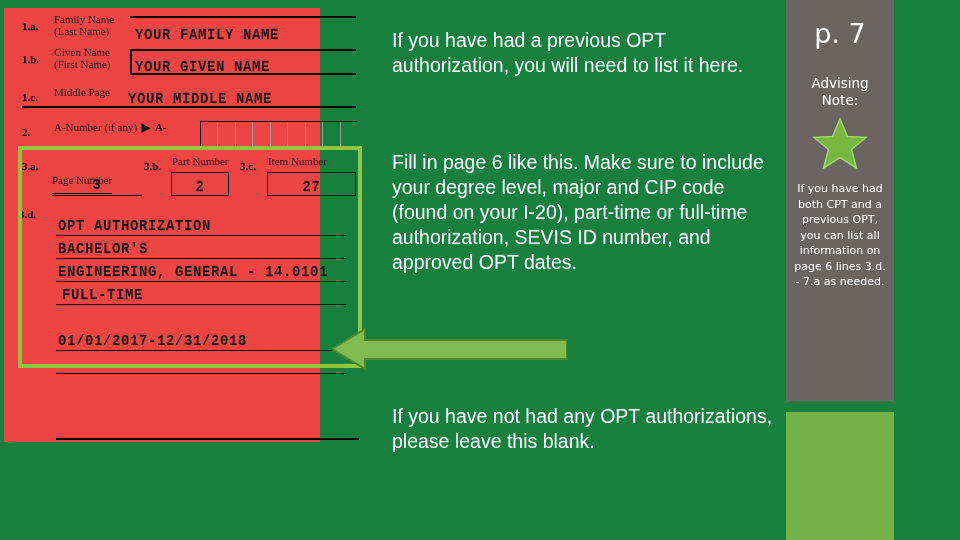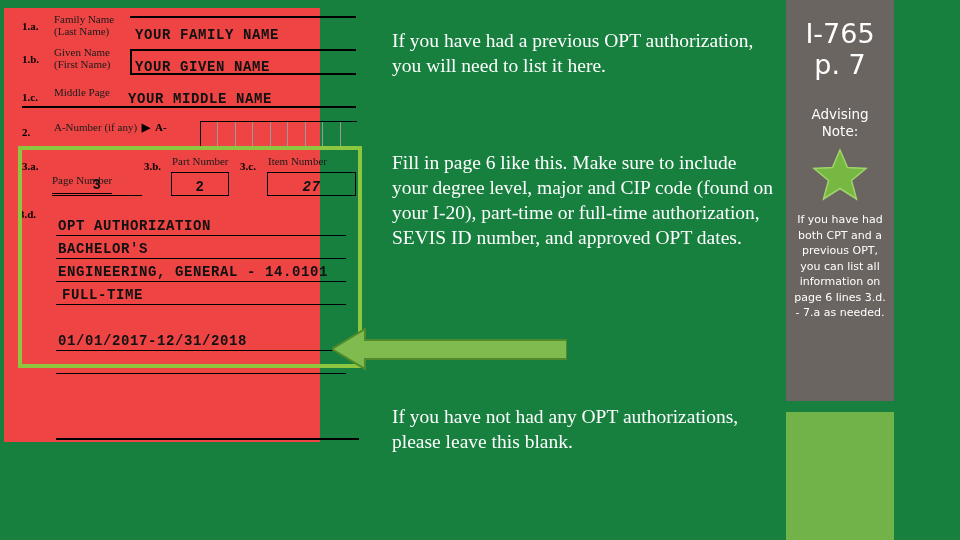--- a/index.html
+++ b/index.html
@@ -50,21 +50,21 @@
   .underfield .ul{position:absolute;left:0;bottom:0;width:100%;height:1.5px;background:#000;}
   
   .dline{position:absolute;left:52px;width:290px;}
   .dline .txt{position:absolute;left:2px;bottom:2px;}
   .dline .ul{position:absolute;left:0;bottom:0;width:100%;height:1.5px;background:#000;}
   
   #bottom-rule{position:absolute;left:52px;top:430px;width:303px;height:1.5px;background:#000;}
   
   .ctext{
     position:absolute;color:#ffffff;
-    font-family:Liberation Serif, serif;
+    font-family:Liberation Sans, sans-serif;
     font-size:19.5px;line-height:25px;font-weight:400;
   }
   #text-block-1{left:392px;top:28px;width:380px;}
   #text-block-2{left:392px;top:150px;width:385px;}
   #text-block-3{left:392px;top:404px;width:385px;}
   
   #left-arrow{position:absolute;left:332px;top:327px;width:235px;height:44px;}
   
   #side-panel{
     position:absolute;left:786px;top:0px;width:108px;height:401px;
@@ -163,21 +163,21 @@
   <div class="frow flabel" style="left:168px;top:148px;white-space:nowrap;">Part Number</div>
   <div class="boxfield" style="left:167px;top:164px;width:58px;height:24px;">
     <div class="fval" style="padding-top:6px;">2</div>
   </div>
 
   <div class="frow" style="left:236px;top:148px;">
     <span class="fnum">3.c.</span>
   </div>
   <div class="frow flabel" style="left:264px;top:148px;white-space:nowrap;">Item Number</div>
   <div class="boxfield" style="left:263px;top:164px;width:89px;height:24px;">
-    <div class="fval" style="padding-top:6px;font-style:italic;">27</div>
+    <div class="fval" style="padding-top:6px;">27</div>
   </div>
 
   <div class="frow" style="left:15px;top:196px;">
     <span class="fnum">3.d.</span>
   </div>
 
   <div class="dline" style="top:228px;height:23px;">
     <span class="fval txt">BACHELOR'S</span>
     <span class="ul"></span>
   </div>
@@ -212,21 +212,20 @@
 </svg>
 
 <div class="ctext" id="text-block-1">If you have had a previous OPT authorization, you will need to list it here.</div>
 
 <div class="ctext" id="text-block-2">Fill in page 6 like this.  Make sure to include your degree level, major and CIP code (found on your I-20), part-time or full-time authorization, SEVIS ID number,  and approved OPT dates.</div>
 
 <div class="ctext" id="text-block-3">If you have not had any OPT authorizations, please leave this blank.</div>
 
 <div id="side-panel">
   <div id="side-title">
-    <div>I-765</div>
     <div>p. 7</div>
   </div>
   <div id="side-note-label">
     <div>Advising</div>
     <div>Note:</div>
   </div>
   <div id="side-star">
     <svg width="56" height="54" viewBox="0 0 56 54">
       <polygon points="28,2 35.5,19.5 54,20.5 39.5,32.5 44.5,51 28,40.5 11.5,51 16.5,32.5 2,20.5 20.5,19.5" fill="#76b842" stroke="#9ed46a" stroke-width="1.5"></polygon>
     </svg>

